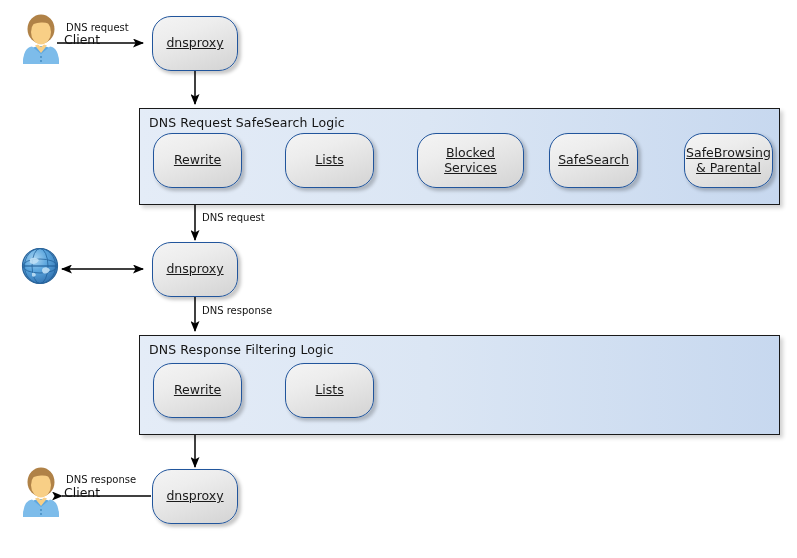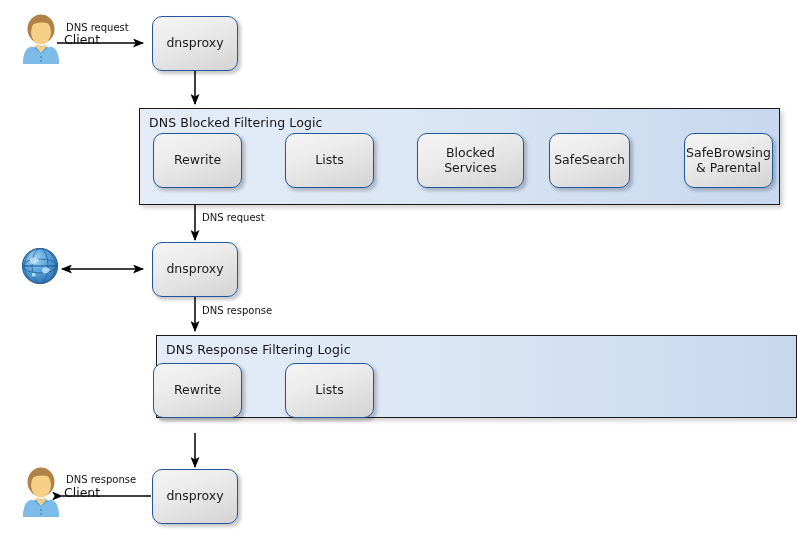--- a/index.html
+++ b/index.html
@@ -45,31 +45,32 @@
     color: #141414;
     white-space: nowrap;
     letter-spacing: 0.1px;
   }
 
   
   .node {
     position: absolute;
     box-sizing: border-box;
     border: 1.4px solid #21559c;
-    border-radius: 10px;
+    border-radius: 19px;
     background: linear-gradient(160deg, #f4f4f4 0%, #ededed 32%, #e2e2e2 62%, #d3d3d3 100%);
     box-shadow: 2.5px 2.5px 3.5px rgba(0,0,0,0.22);
     display: flex;
     align-items: center;
     justify-content: center;
     text-align: center;
     font-size: 12.5px;
     color: #1a1a1a;
     line-height: 1.18;
     white-space: pre-line;
+    text-decoration: underline;
   }
 
   
   .edge-label {
     position: absolute;
     font-size: 10px;
     color: #121212;
     white-space: pre-line;
     line-height: 1.18;
   }
@@ -145,31 +146,31 @@
       </svg>
     </span>
     <span class="actor-caption">Client</span>
   </div>
 
   <div class="edge-label" style="left:66px; top:22px;">DNS request</div>
 
   <div class="node" style="left:152px; top:16px; width:86px; height:55px;">dnsproxy</div>
 
   <div class="panel" style="left:139px; top:108px; width:641px; height:97px;">
-    <div class="panel-title">DNS Blocked Filtering Logic</div>
+    <div class="panel-title">DNS Request SafeSearch Logic</div>
   </div>
 
   <div class="node" style="left:153px; top:133px; width:89px; height:55px;">Rewrite</div>
 
   <div class="node" style="left:285px; top:133px; width:89px; height:55px;">Lists</div>
 
   <div class="node" style="left:417px; top:133px; width:107px; height:55px;">Blocked
 Services</div>
 
-  <div class="node" style="left:549px; top:133px; width:81px; height:55px;">SafeSearch</div>
+  <div class="node" style="left:549px; top:133px; width:89px; height:55px;">SafeSearch</div>
 
   <div class="node" style="left:684px; top:133px; width:89px; height:55px;">SafeBrowsing
 &amp; Parental</div>
 
   <div class="edge-label" style="left:202px; top:212px;">DNS request</div>
 
   <div class="actor" style="left:17px; top:243px; width:62px;">
     <span class="icon-box">
       <svg width="46" height="46" viewBox="0 0 46 46">
         <defs>
@@ -195,21 +196,21 @@
         <circle cx="23" cy="23" r="17.5" fill="none" stroke="#2a6399" stroke-width="1.2"></circle>
       </svg>
     </span>
   </div>
 
 
   <div class="node" style="left:152px; top:242px; width:86px; height:55px;">dnsproxy</div>
 
   <div class="edge-label" style="left:202px; top:305px;">DNS response</div>
 
-  <div class="panel" style="left:156px; top:335px; width:641px; height:83px;">
+  <div class="panel" style="left:139px; top:335px; width:641px; height:100px;">
     <div class="panel-title">DNS Response Filtering Logic</div>
   </div>
 
   <div class="node" style="left:153px; top:363px; width:89px; height:55px;">Rewrite</div>
 
   <div class="node" style="left:285px; top:363px; width:89px; height:55px;">Lists</div>
 
   <div class="actor" style="left:18px; top:467px; width:58px;">
     <span class="icon-box">
       <svg width="46" height="50" viewBox="0 0 46 50">

